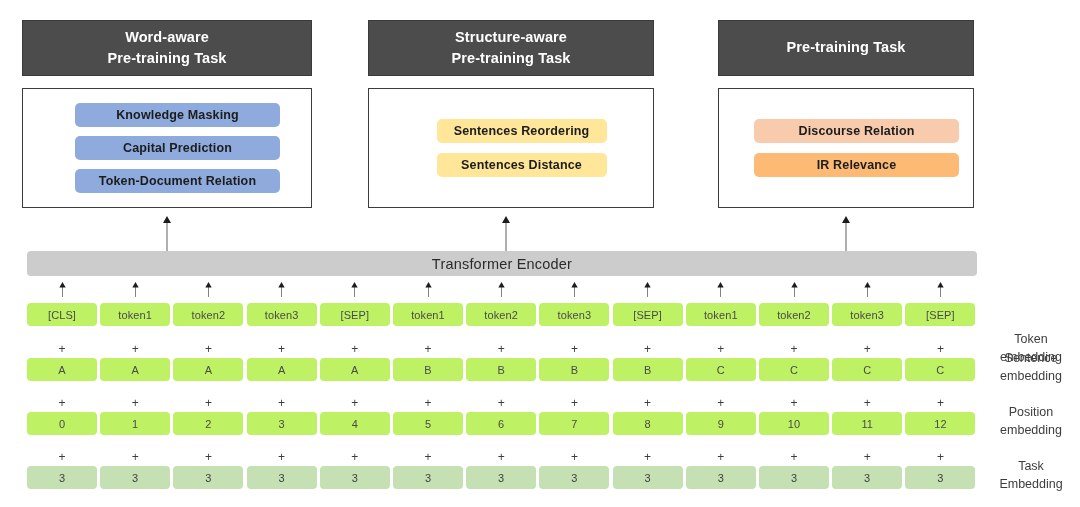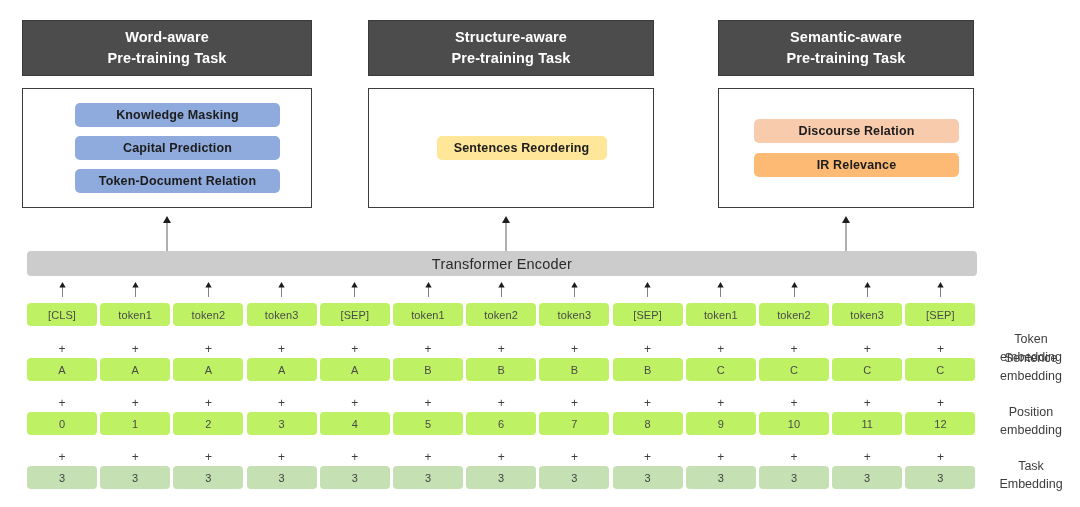--- a/index.html
+++ b/index.html
@@ -134,27 +134,27 @@
     <div class="up-arrow" style="left: 160px; top: 216px; height: 36px;"><svg width="14" height="36" viewBox="0 0 14 36">
         <line x1="7" y1="36" x2="7" y2="6" stroke="#7a7a7a" stroke-width="1.2"></line>
         <path d="M7 0 L3 7 L11 7 Z" fill="#1c1c1c"></path>
       </svg></div>
     <div class="task-header" style="left: 368px; top: 20px; width: 286px; height: 56px;">
       <span class="l1">Structure-aware</span>
       <span class="l2">Pre-training Task</span>
     </div>
     <div class="task-body" style="left: 368px; top: 88px; width: 286px; height: 120px; gap: 10px;">
       <div class="task-pill" style="background: rgb(255, 230, 153); width: 170px; height: 24px;">Sentences Reordering</div>
+      <div class="task-pill" style="background: rgb(255, 230, 153); width: 170px; height: 24px;">Sentences Distance</div>
     </div>
     <div class="up-arrow" style="left: 499px; top: 216px; height: 36px;"><svg width="14" height="36" viewBox="0 0 14 36">
         <line x1="7" y1="36" x2="7" y2="6" stroke="#7a7a7a" stroke-width="1.2"></line>
         <path d="M7 0 L3 7 L11 7 Z" fill="#1c1c1c"></path>
       </svg></div>
     <div class="task-header" style="left: 718px; top: 20px; width: 256px; height: 56px;">
-      <span class="l1">Semantic-aware</span>
       <span class="l2">Pre-training Task</span>
     </div>
     <div class="task-body" style="left: 718px; top: 88px; width: 256px; height: 120px; gap: 10px;">
       <div class="task-pill" style="background: rgb(248, 203, 173); width: 205px; height: 24px;">Discourse Relation</div>
       <div class="task-pill" style="background: #fdba74; width: 205px; height: 24px;">IR Relevance</div>
     </div>
     <div class="up-arrow" style="left: 839px; top: 216px; height: 36px;"><svg width="14" height="36" viewBox="0 0 14 36">
         <line x1="7" y1="36" x2="7" y2="6" stroke="#7a7a7a" stroke-width="1.2"></line>
         <path d="M7 0 L3 7 L11 7 Z" fill="#1c1c1c"></path>
       </svg></div>

